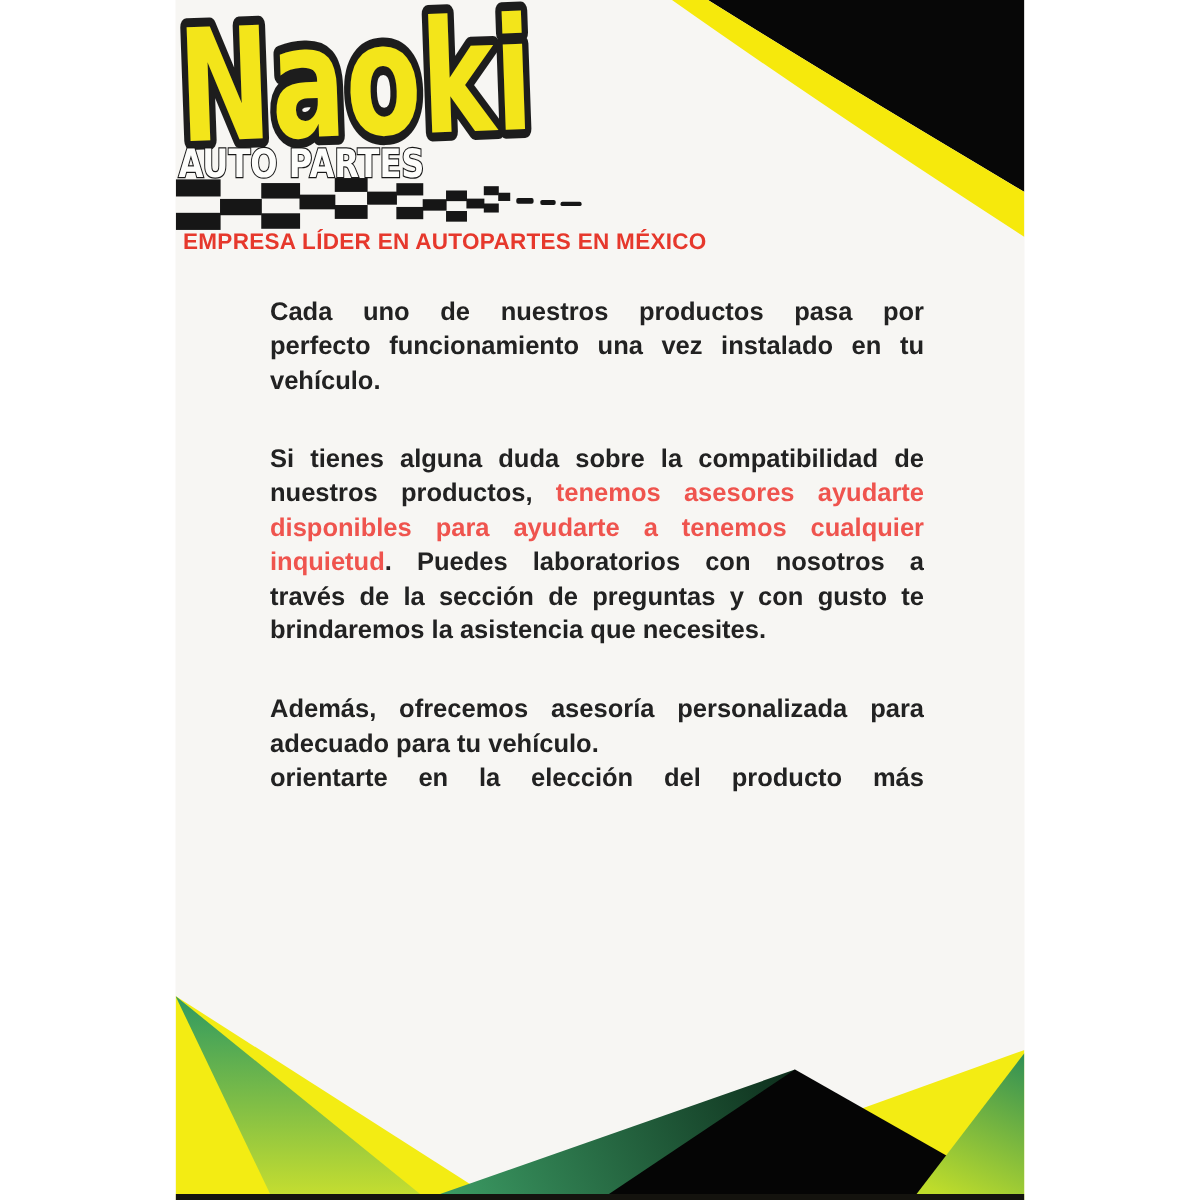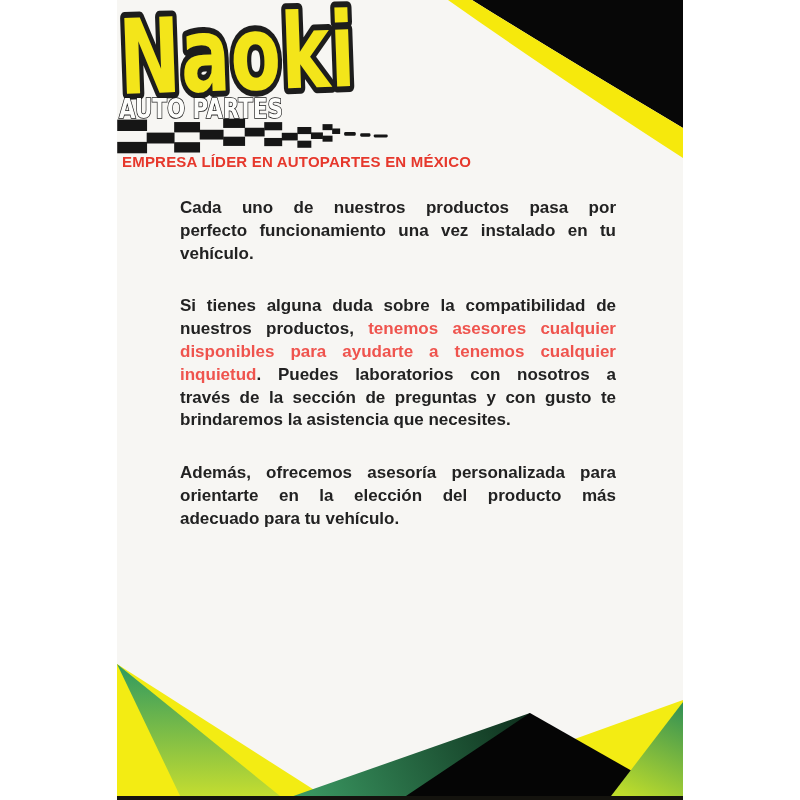--- a/index.html
+++ b/index.html
@@ -94,28 +94,28 @@
 
     <main class="text-col">
       <div>
           <div class="para">
             <div class="line"><span>Cada uno de nuestros productos pasa por</span></div>
             <div class="line"><span>perfecto funcionamiento una vez instalado en tu</span></div>
             <div class="line last"><span>vehículo.</span></div>
           </div>
           <div class="para">
             <div class="line"><span>Si tienes alguna duda sobre la compatibilidad de</span></div>
-            <div class="line"><span>nuestros productos, </span><span class="accent">tenemos asesores cualquier</span></div>
+            <div class="line"><span>nuestros productos, </span><span class="accent">tenemos asesores ayudarte</span></div>
             <div class="line"><span class="accent">disponibles para ayudarte a tenemos cualquier</span></div>
             <div class="line"><span class="accent">inquietud</span><span>. Puedes laboratorios con nosotros a</span></div>
             <div class="line"><span>través de la sección de preguntas y con gusto te</span></div>
             <div class="line last"><span>brindaremos la asistencia que necesites.</span></div>
           </div>
           <div class="para">
             <div class="line"><span>Además, ofrecemos asesoría personalizada para</span></div>
+            <div class="line last"><span>adecuado para tu vehículo.</span></div>
             <div class="line"><span>orientarte en la elección del producto más</span></div>
-            <div class="line last"><span>adecuado para tu vehículo.</span></div>
           </div>
         </div>
     </main>
 
   </div>
 </div>
 
 </body></html>

